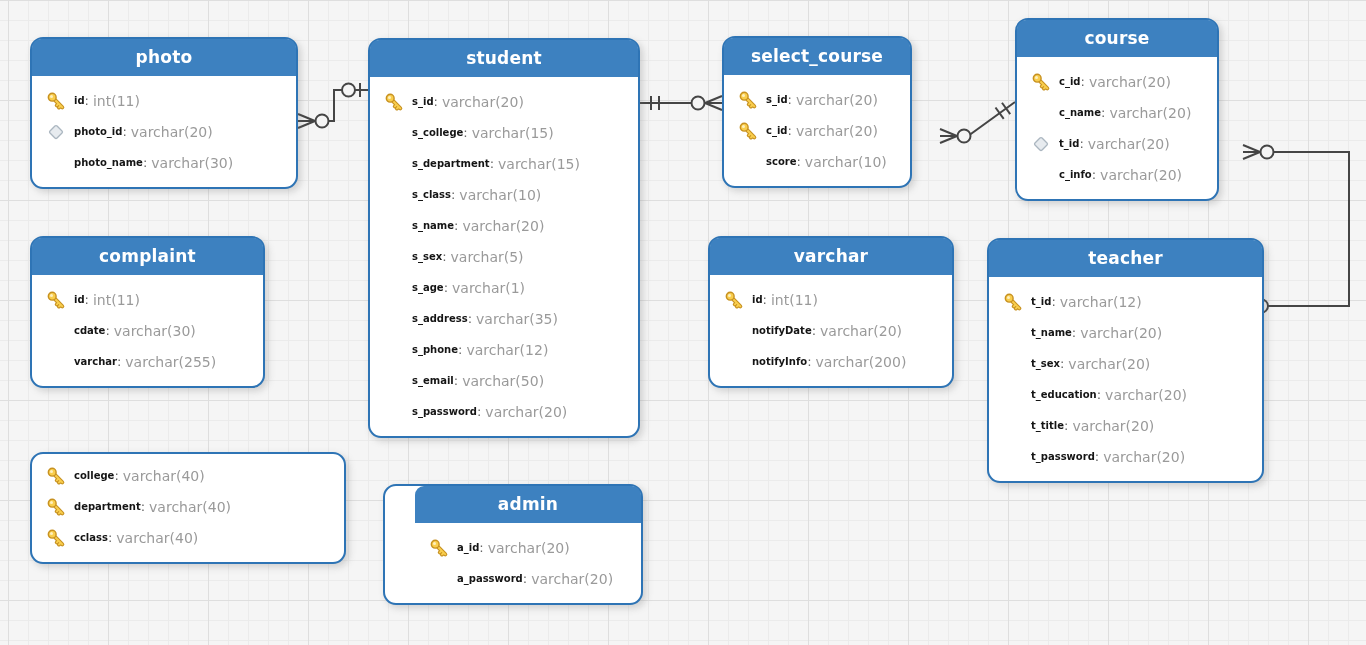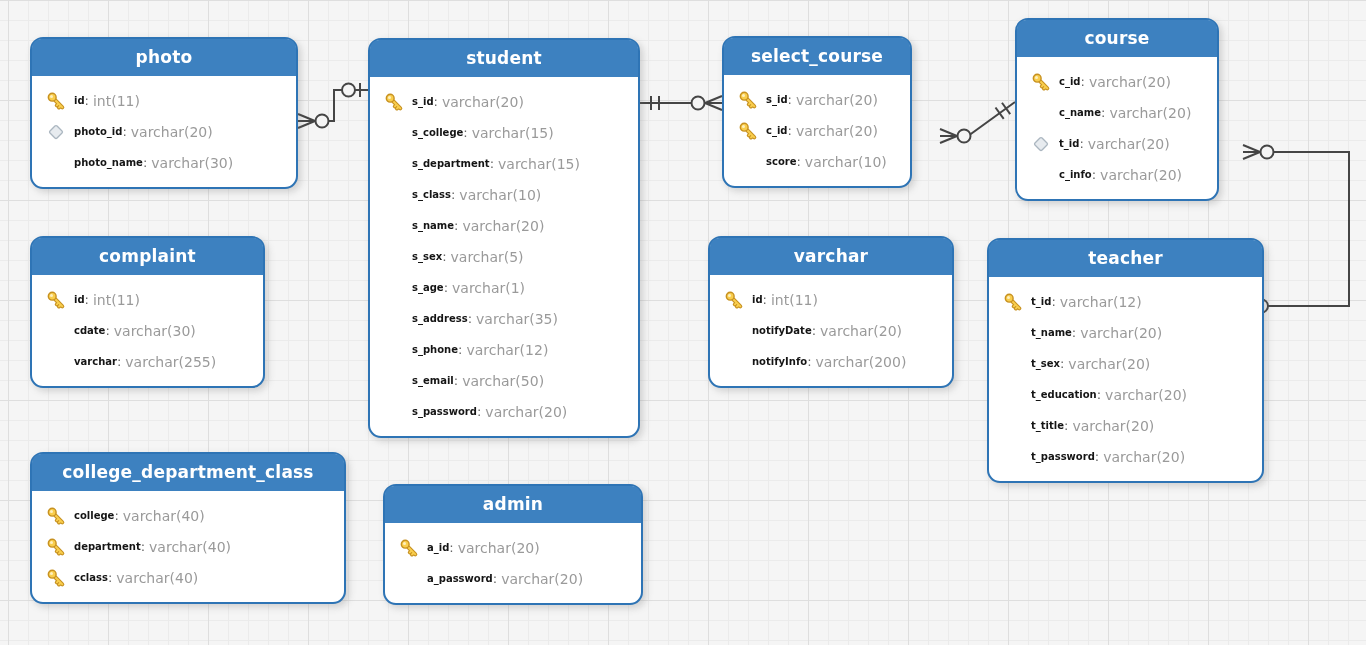--- a/index.html
+++ b/index.html
@@ -398,21 +398,20 @@
         </div>
         <div class="er-row">
           <span class="er-icon"></span>
           <span class="fname">t_password</span>
           <span class="fsep">:</span>
           <span class="ftype">varchar(20)</span>
         </div>
       </div>
     </div>
     <div class="er-table" style="left: 30px; top: 452px; width: 316px;">
-      <div class="er-header">college_department_class</div>
       <div class="er-body">
         <div class="er-row">
           <span class="er-icon">
             <svg width="20" height="20" viewBox="0 0 20 20">
     <path d="M9 9 L16.3 16.3 M12.6 12.6 L10.8 14.4 M14.7 14.7 L12.9 16.5" stroke="#C79121" stroke-width="4" fill="none" stroke-linecap="round"></path>
     <path d="M9 9 L16.3 16.3 M12.6 12.6 L10.9 14.3 M14.7 14.7 L13 16.4" stroke="#F9CE4D" stroke-width="1.9" fill="none" stroke-linecap="round"></path>
     <circle cx="6.2" cy="6.2" r="3.9" fill="#F9CE4D" stroke="#C79121" stroke-width="1.4"></circle>
     <circle cx="5.5" cy="5.5" r="1.5" fill="#FDF0C0"></circle>
   </svg>
           </span>
@@ -441,21 +440,21 @@
     <circle cx="6.2" cy="6.2" r="3.9" fill="#F9CE4D" stroke="#C79121" stroke-width="1.4"></circle>
     <circle cx="5.5" cy="5.5" r="1.5" fill="#FDF0C0"></circle>
   </svg>
           </span>
           <span class="fname">cclass</span>
           <span class="fsep">:</span>
           <span class="ftype">varchar(40)</span>
         </div>
       </div>
     </div>
-    <div class="er-table" style="left: 383px; top: 484px; width: 260px;">
+    <div class="er-table" style="left: 383px; top: 484px; width: 260px; padding-left: 30px;">
       <div class="er-header">admin</div>
       <div class="er-body">
         <div class="er-row">
           <span class="er-icon">
             <svg width="20" height="20" viewBox="0 0 20 20">
     <path d="M9 9 L16.3 16.3 M12.6 12.6 L10.8 14.4 M14.7 14.7 L12.9 16.5" stroke="#C79121" stroke-width="4" fill="none" stroke-linecap="round"></path>
     <path d="M9 9 L16.3 16.3 M12.6 12.6 L10.9 14.3 M14.7 14.7 L13 16.4" stroke="#F9CE4D" stroke-width="1.9" fill="none" stroke-linecap="round"></path>
     <circle cx="6.2" cy="6.2" r="3.9" fill="#F9CE4D" stroke="#C79121" stroke-width="1.4"></circle>
     <circle cx="5.5" cy="5.5" r="1.5" fill="#FDF0C0"></circle>
   </svg>

